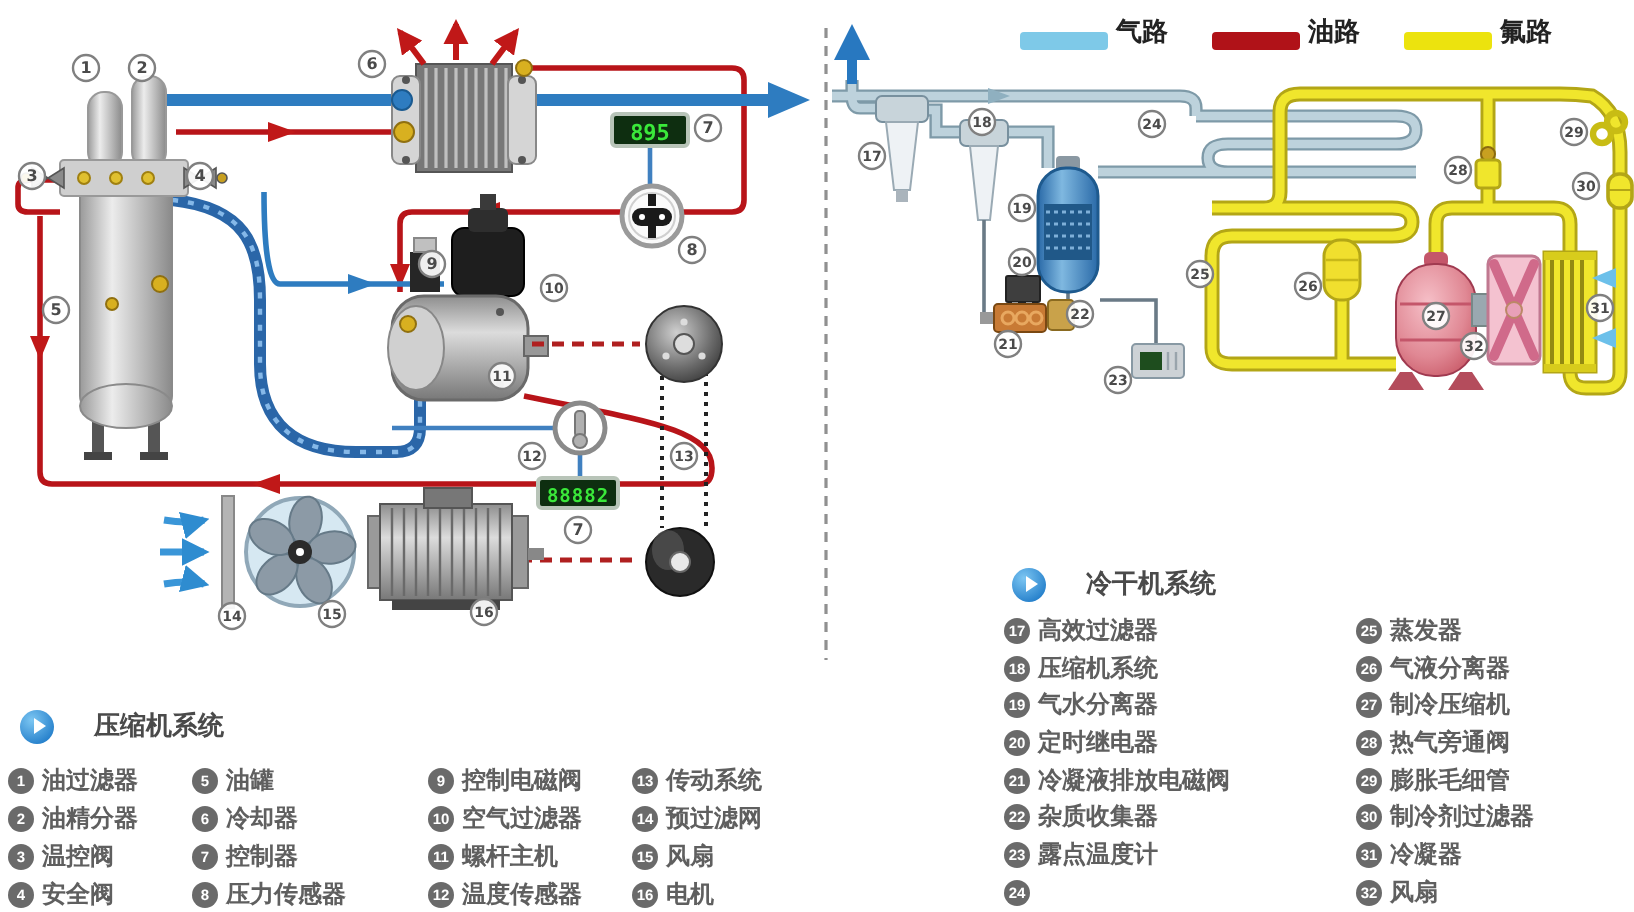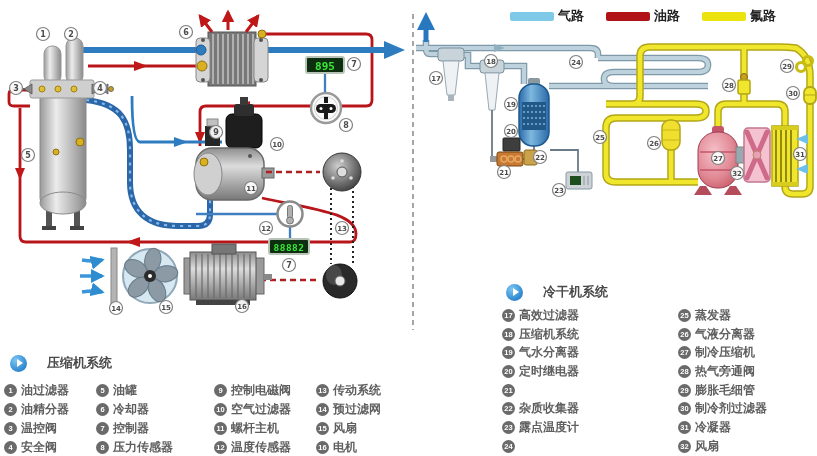--- a/index.html
+++ b/index.html
@@ -1,20 +1,20 @@
 <!DOCTYPE html>
 <html><head>
 <meta charset="utf-8">
 <style>
   html,body{margin:0;padding:0;background:#fff;}
   body{width:817px;height:456px;overflow:hidden;font-family:"Liberation Sans","DejaVu Sans",sans-serif;}
   .stage{position:relative;width:817px;height:456px;background:#fff;}
   #diagram-svg{position:absolute;left:0;top:0;}
   .legend{position:absolute;left:510px;top:7px;display:flex;gap:22px;align-items:center;}
-  .legend-item{display:flex;align-items:center;gap:4px;}
+  .legend-item{display:flex;align-items:flex-end;gap:4px;}
   .swatch{width:44px;height:9px;border-radius:2px;}
   .legend-label{font-size:13px;font-weight:bold;color:#222;}
   .section-header{position:absolute;display:flex;align-items:center;gap:20px;}
   #hdr-0{left:10px;top:354px;}
   #hdr-1{left:506px;top:283px;}
   .play-icon{width:17px;height:17px;border-radius:50%;background:radial-gradient(circle at 35% 30%,#7cc6f2,#0d6cc0);display:flex;align-items:center;justify-content:center;flex:none;}
   .play-tri{width:0;height:0;border-left:6px solid #fff;border-top:4px solid transparent;border-bottom:4px solid transparent;margin-left:2px;}
   .section-title{font-size:13px;font-weight:bold;color:#4a4a4a;}
   .list{position:absolute;display:flex;}
   #list-0{left:4px;top:381px;}
@@ -579,20 +579,21 @@
         <div class="item">
           <span class="badge">19</span>
           <span class="item-label">气水分离器</span>
         </div>
         <div class="item">
           <span class="badge">20</span>
           <span class="item-label">定时继电器</span>
         </div>
         <div class="item">
           <span class="badge">21</span>
+          <span class="item-label">冷凝液排放电磁阀</span>
         </div>
         <div class="item">
           <span class="badge">22</span>
           <span class="item-label">杂质收集器</span>
         </div>
         <div class="item">
           <span class="badge">23</span>
           <span class="item-label">露点温度计</span>
         </div>
         <div class="item">

